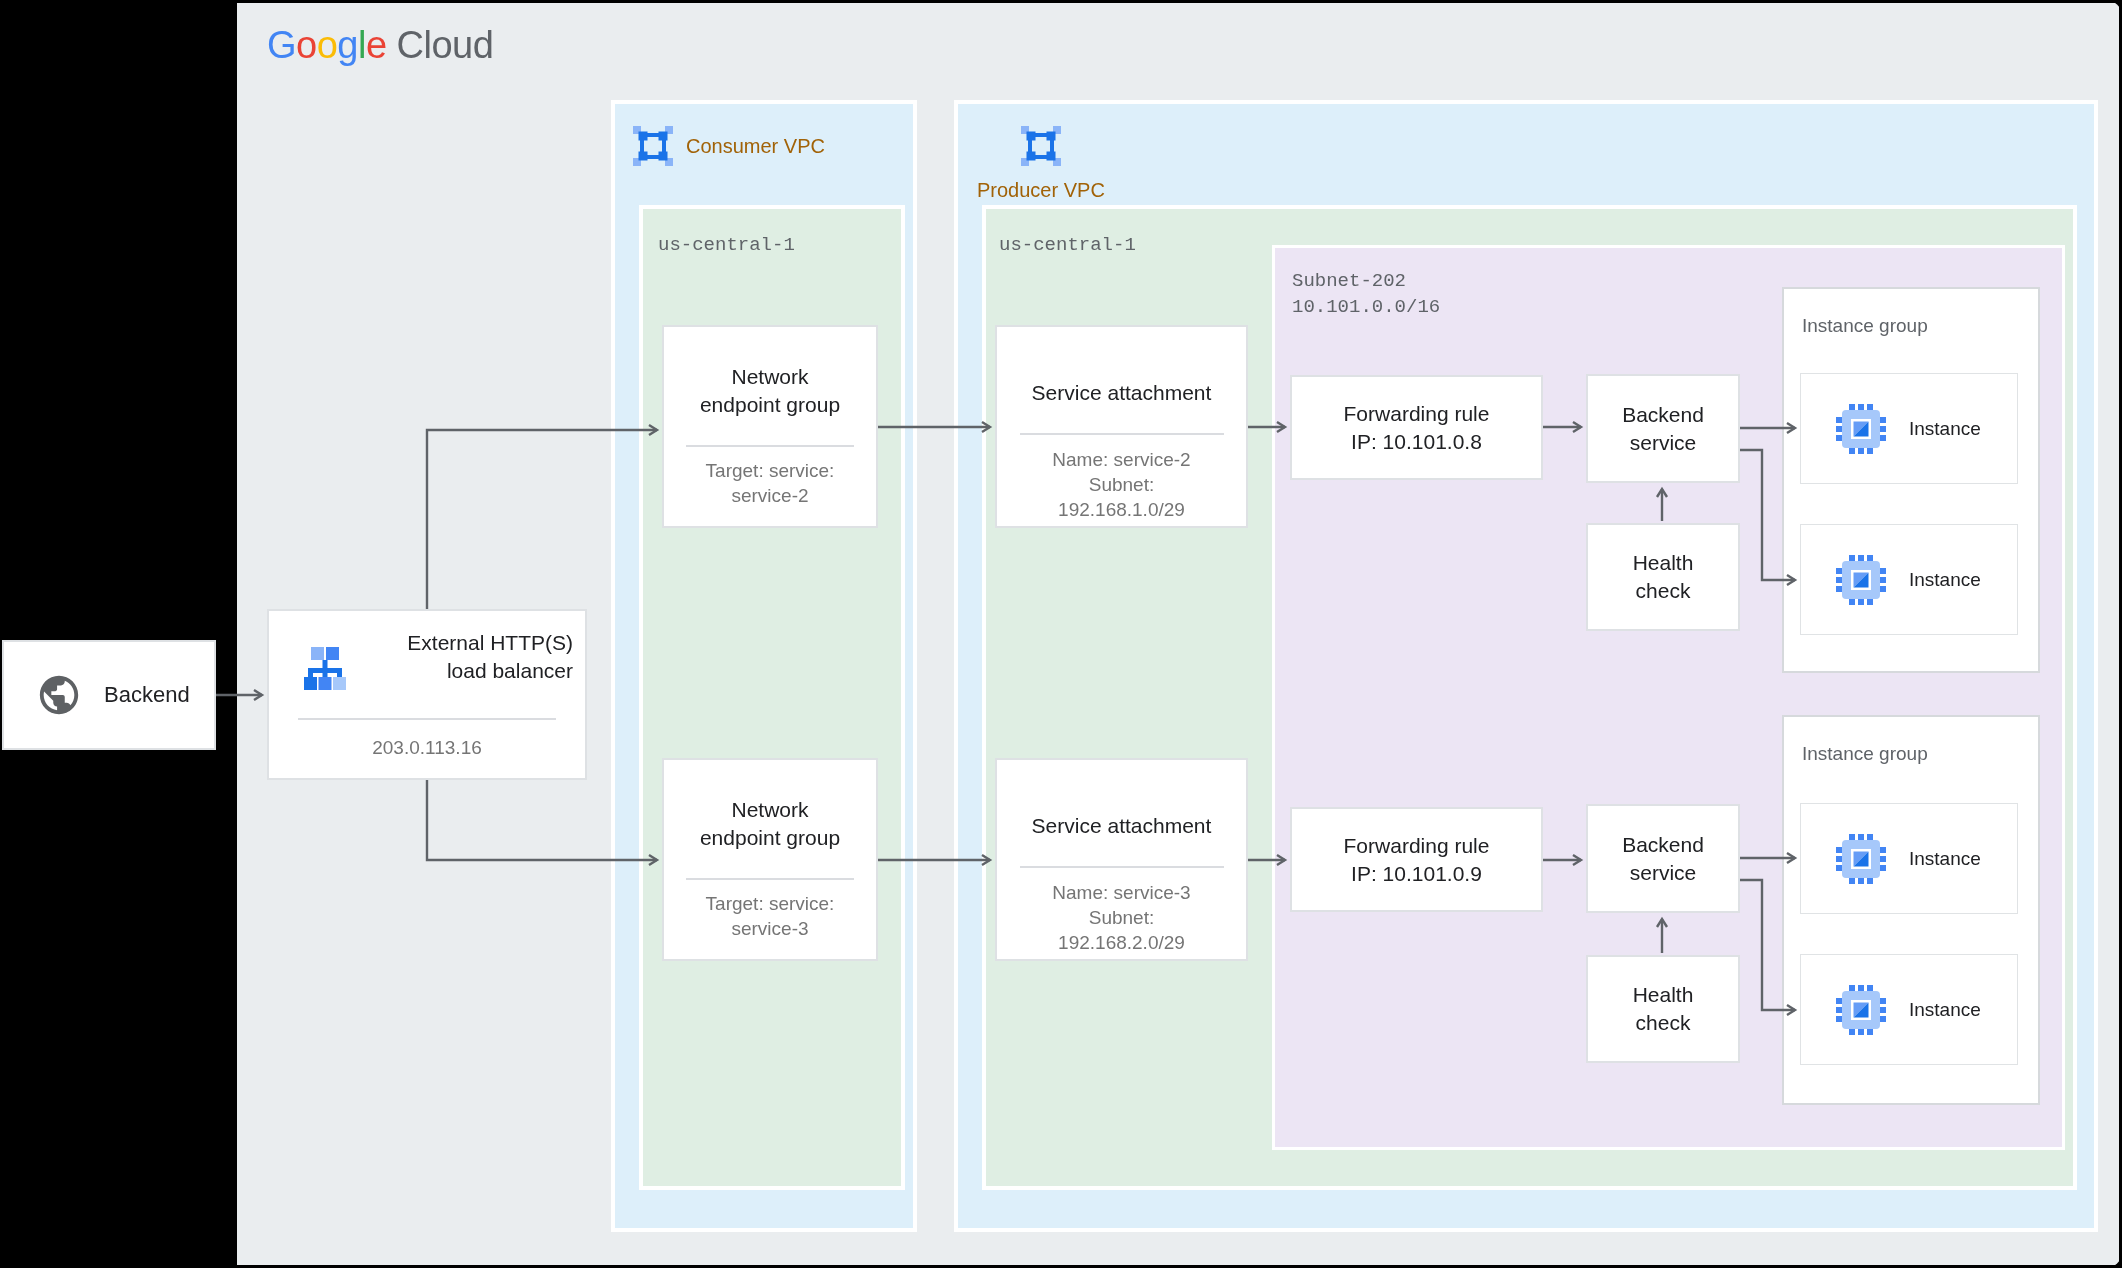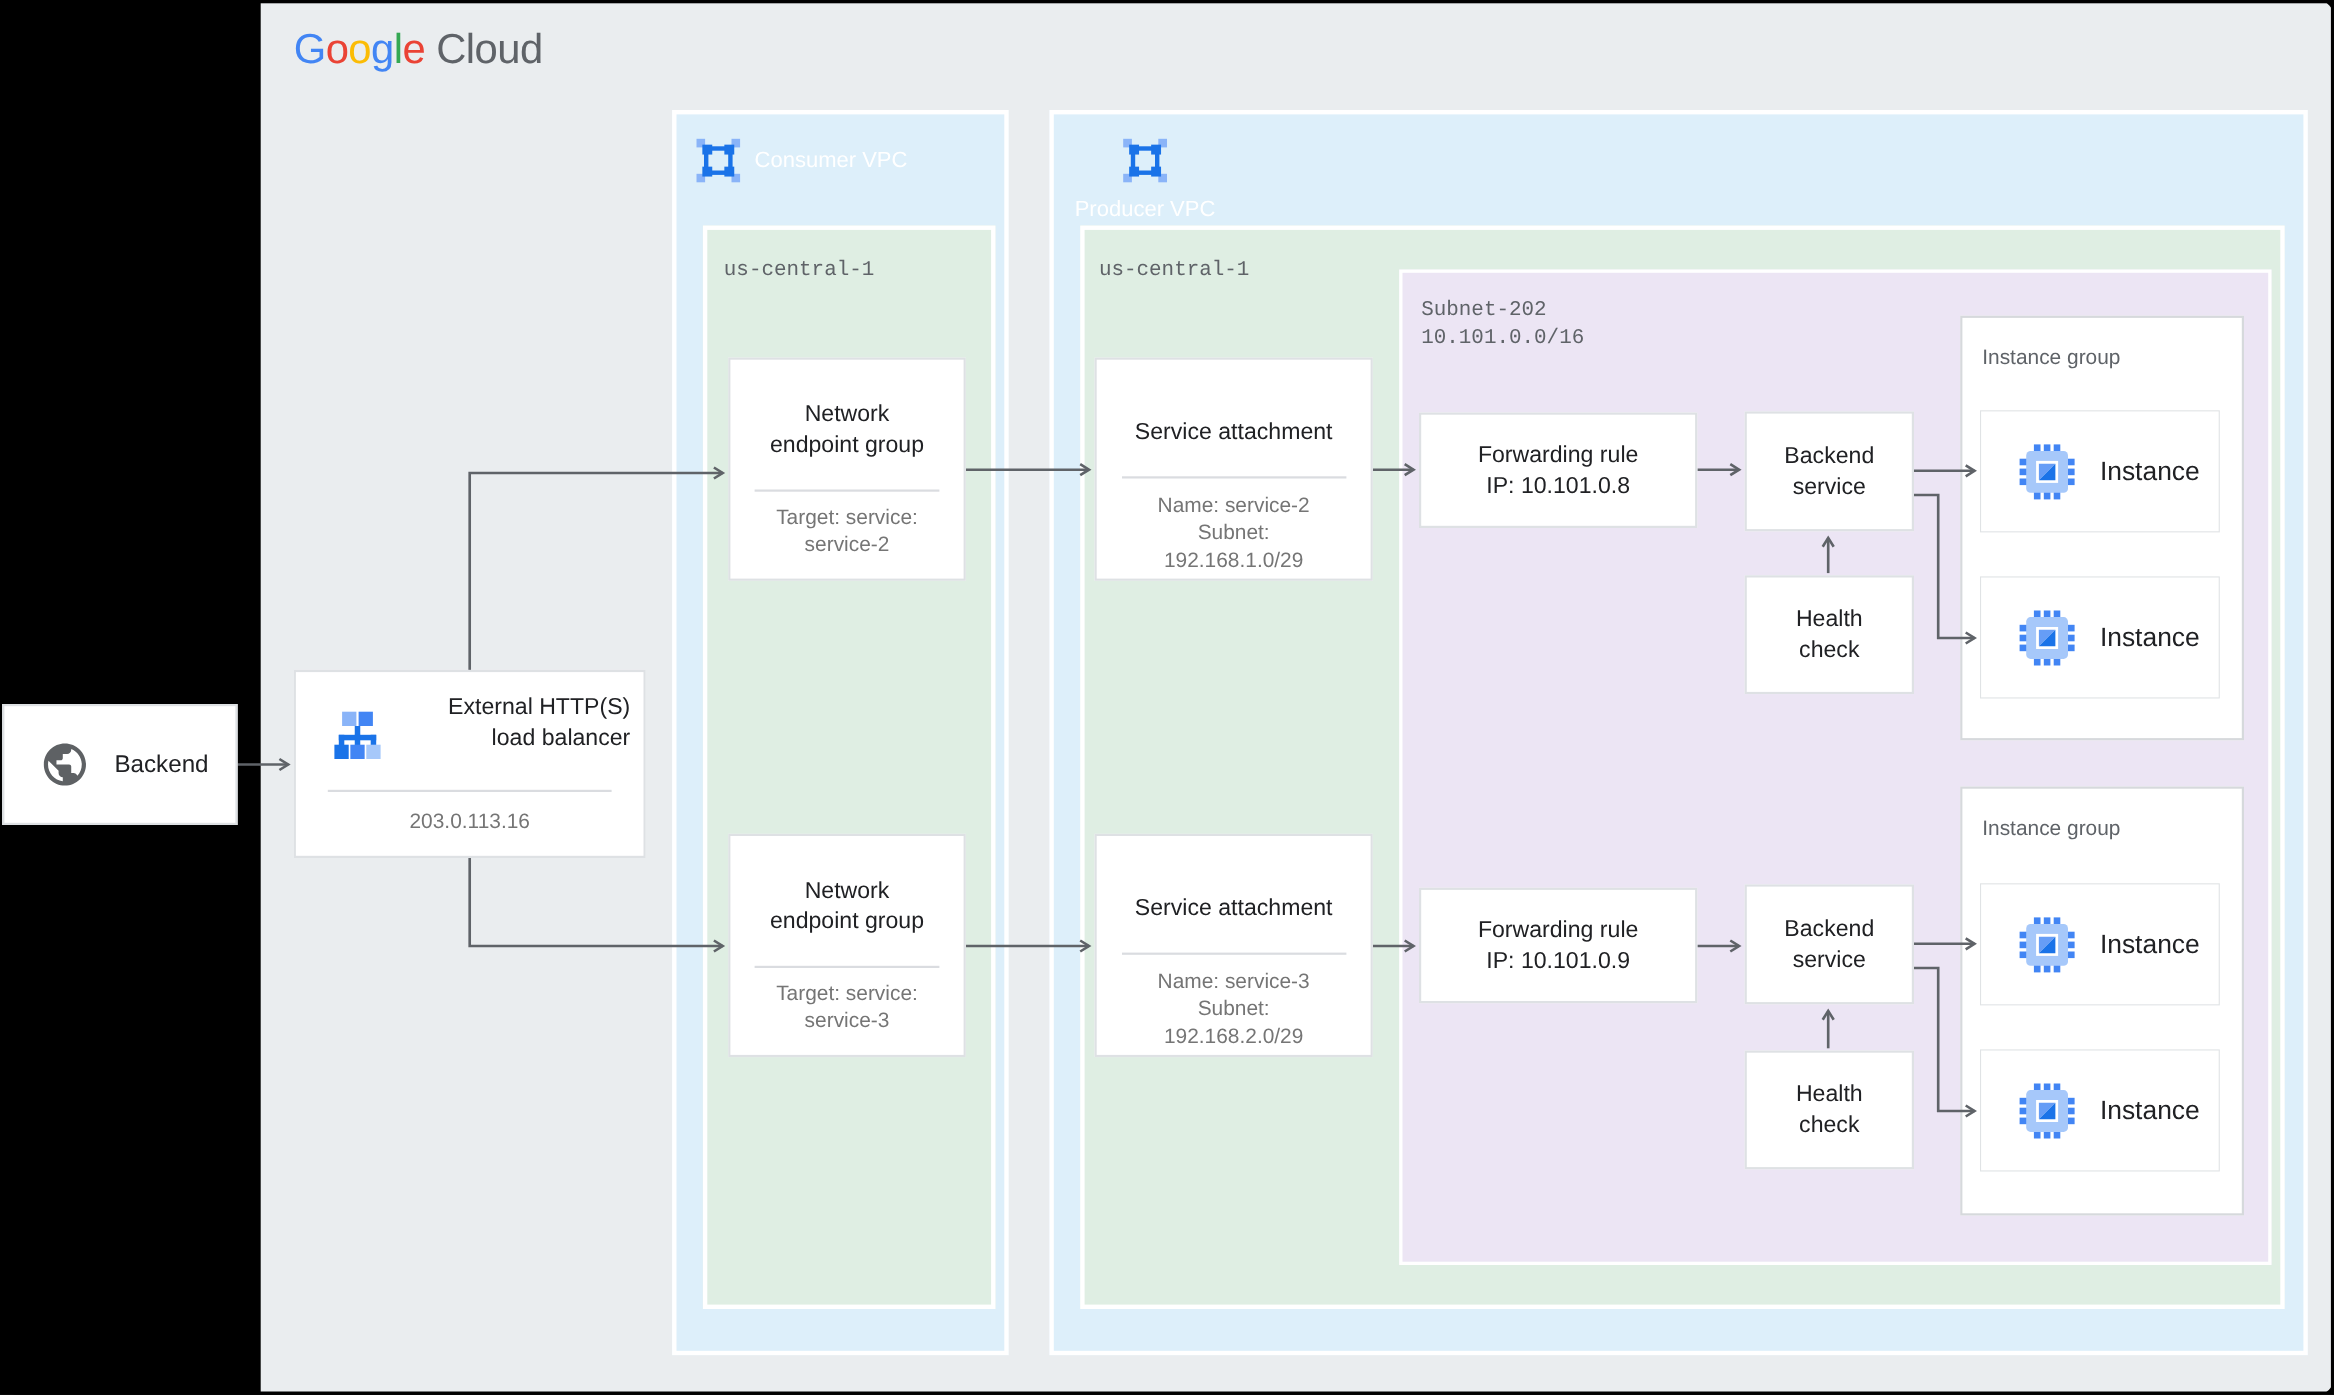--- a/index.html
+++ b/index.html
@@ -36,21 +36,21 @@
   .panel { position: absolute; }
   .vpc-panel   { background: #DDEFFA; border: 4px solid #fff; z-index: 1; }
   .region-panel{ background: #DFEEE3; border: 4px solid #fff; z-index: 2; }
   .subnet-panel{ background: #ECE5F4; border: 3px solid #fff; z-index: 3; }
   .ig-panel    { background: #fff; border: 2px solid #D6D9DC; z-index: 4; }
 
   .vpc-header {
     position: absolute; display: flex; align-items: center; gap: 13px;
     z-index: 7;
   }
-  .vpc-header .hdr-label { font-size: 20px; color: #ffffff; }
+  .vpc-header .hdr-label { font-size: 20px; color: #a16207; }
 
   .panel-label {
     position: absolute; font-size: 19px; color: #5F6368;
     line-height: 26px; z-index: 7; white-space: nowrap; font-family: Liberation Mono, monospace;
   }
 
   
   .nbox {
     position: absolute; background: #fff;
     border: 2px solid #DEE1E4; z-index: 7;
@@ -92,21 +92,21 @@
             display: flex; align-items: center; justify-content: center; }
   .bs-box .box-title { width: 104px; }
   .hc-box { left: 1586px; width: 154px; height: 108px;
             display: flex; align-items: center; justify-content: center; }
   .hc-box .box-title { width: 84px; }
 
   .ig-label { position: absolute; left: 18px; top: 26px; font-size: 19px; color: #5F6368; }
 
   .inst-box { left: 1800px; width: 218px; height: 111px;
               display: flex; align-items: center; padding-left: 34px; gap: 22px; }
-  .inst-box .inst-label { font-size: 24px; color: #202124; }
+  .inst-box .inst-label { font-size: 19px; color: #202124; }
 
   
   #arrows { position: absolute; left: 0; top: 0; z-index: 6; pointer-events: none; }
   #arrows path, #arrows line, #arrows polyline {
     stroke: #5F6368; stroke-width: 2.4px; fill: none;
   }
 </style>
 </head>
 <body>
 

